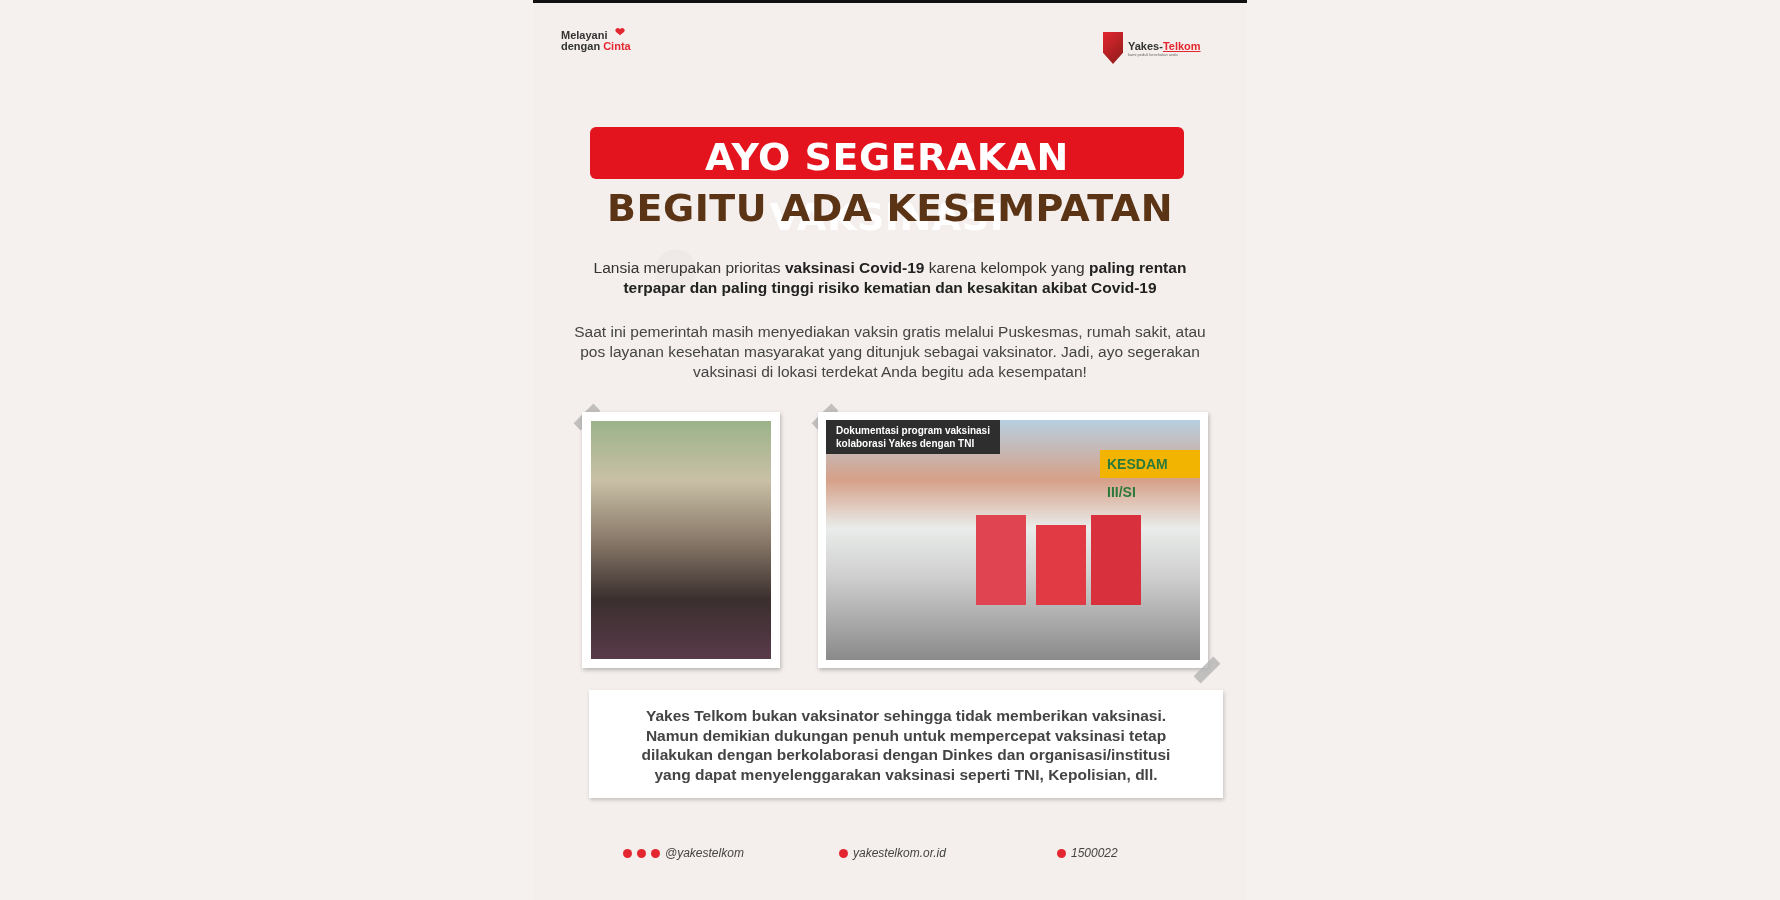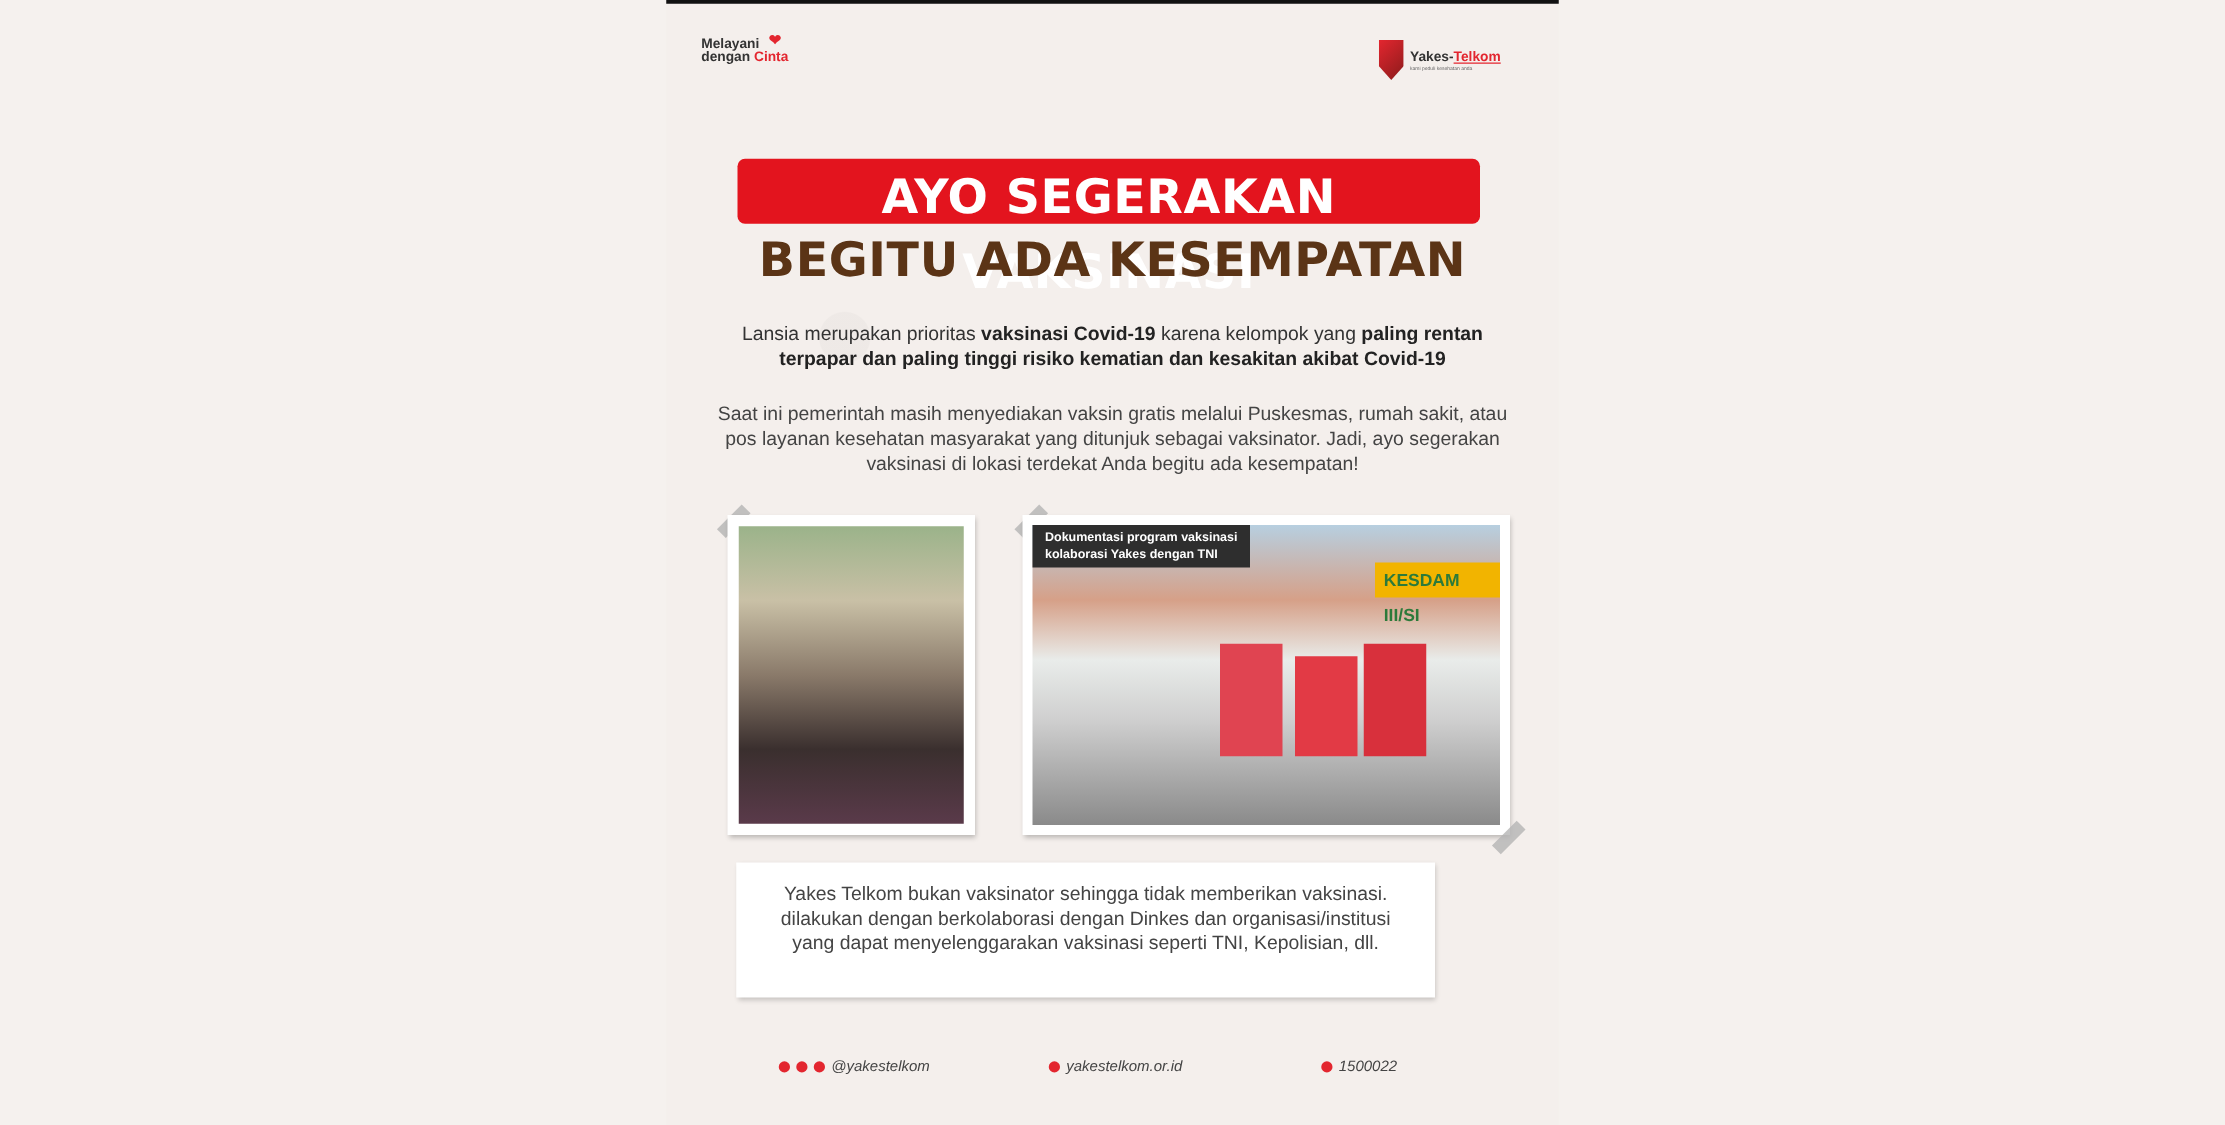--- a/index.html
+++ b/index.html
@@ -30,22 +30,22 @@
     background:linear-gradient(180deg,#9bb38a 0%,#c9c0a6 25%,#8a7a6a 50%,#3a2f2e 75%,#5a3a4a 100%);}
   .photo2{left:285px;top:412px;width:390px;height:256px;}
   .photo2 .img{position:absolute;left:8px;top:8px;width:374px;height:240px;
     background:linear-gradient(180deg,#b7cfe0 0%,#d6a088 25%,#e9ecea 45%,#cfcfcf 65%,#8a8a8a 100%);}
   .photo2 .red1{position:absolute;left:150px;top:95px;width:50px;height:90px;background:#e04451;}
   .photo2 .red2{position:absolute;left:210px;top:105px;width:50px;height:80px;background:#e23a45;}
   .photo2 .red3{position:absolute;left:265px;top:95px;width:50px;height:90px;background:#d8303c;}
   .kesdam{position:absolute;right:0;top:30px;width:100px;height:28px;background:#f2b400;color:#2c7a3a;font-weight:bold;font-size:14px;line-height:28px;padding-left:7px;box-sizing:border-box;}
   .caption{position:absolute;left:0;top:0;background:#2e2e2e;color:#fff;font-size:10px;line-height:13px;padding:4px 10px;font-weight:bold;}
   .tape{position:absolute;width:28px;height:10px;background:rgba(180,180,180,0.8);transform:rotate(-45deg);}
-  .note{position:absolute;left:56px;top:690px;width:559px;height:108px;background:#fff;box-shadow:1px 2px 4px rgba(0,0,0,0.2);
-    text-align:center;font-size:15.5px;line-height:19.5px;color:#444;padding-top:16px;box-sizing:border-box;}
+  .note{position:absolute;left:56px;top:690px;width:634px;height:108px;background:#fff;box-shadow:1px 2px 4px rgba(0,0,0,0.2);
+    text-align:center;font-size:15.5px;line-height:19.5px;color:#444;padding-top:16px;box-sizing:border-box;font-weight:bold;}
   .footer{position:absolute;left:0;top:846px;width:714px;height:16px;font-size:12px;color:#444;font-style:italic;}
   .fitem{position:absolute;display:flex;align-items:center;gap:5px;}
   .dot{width:9px;height:9px;border-radius:50%;background:#e3262f;display:inline-block;}
 </style>
 </head>
 <body>
 
 <div class="poster">
   <div class="topbar"></div>
 
@@ -87,20 +87,21 @@
       <div class="caption">
         <div>Dokumentasi program vaksinasi</div>
         <div>kolaborasi Yakes dengan TNI</div>
       </div>
     </div>
   </div>
   <div class="tape" style="left:660px;top:665px;"></div>
 
   <div class="note">
     <div>Yakes Telkom bukan vaksinator sehingga tidak memberikan vaksinasi.</div>
+    <div>Namun demikian dukungan penuh untuk mempercepat vaksinasi tetap</div>
     <div>dilakukan dengan berkolaborasi dengan Dinkes dan organisasi/institusi</div>
     <div>yang dapat menyelenggarakan vaksinasi seperti TNI, Kepolisian, dll.</div>
   </div>
 
   <div class="footer">
     <div class="fitem" style="left:90px;">
       <span class="dot"></span>
       <span class="dot"></span>
       <span class="dot"></span>
       <span>@yakestelkom</span>

